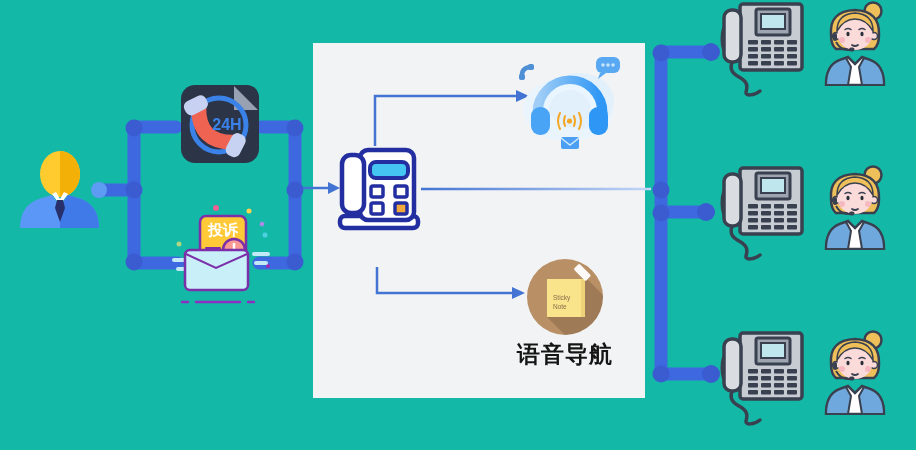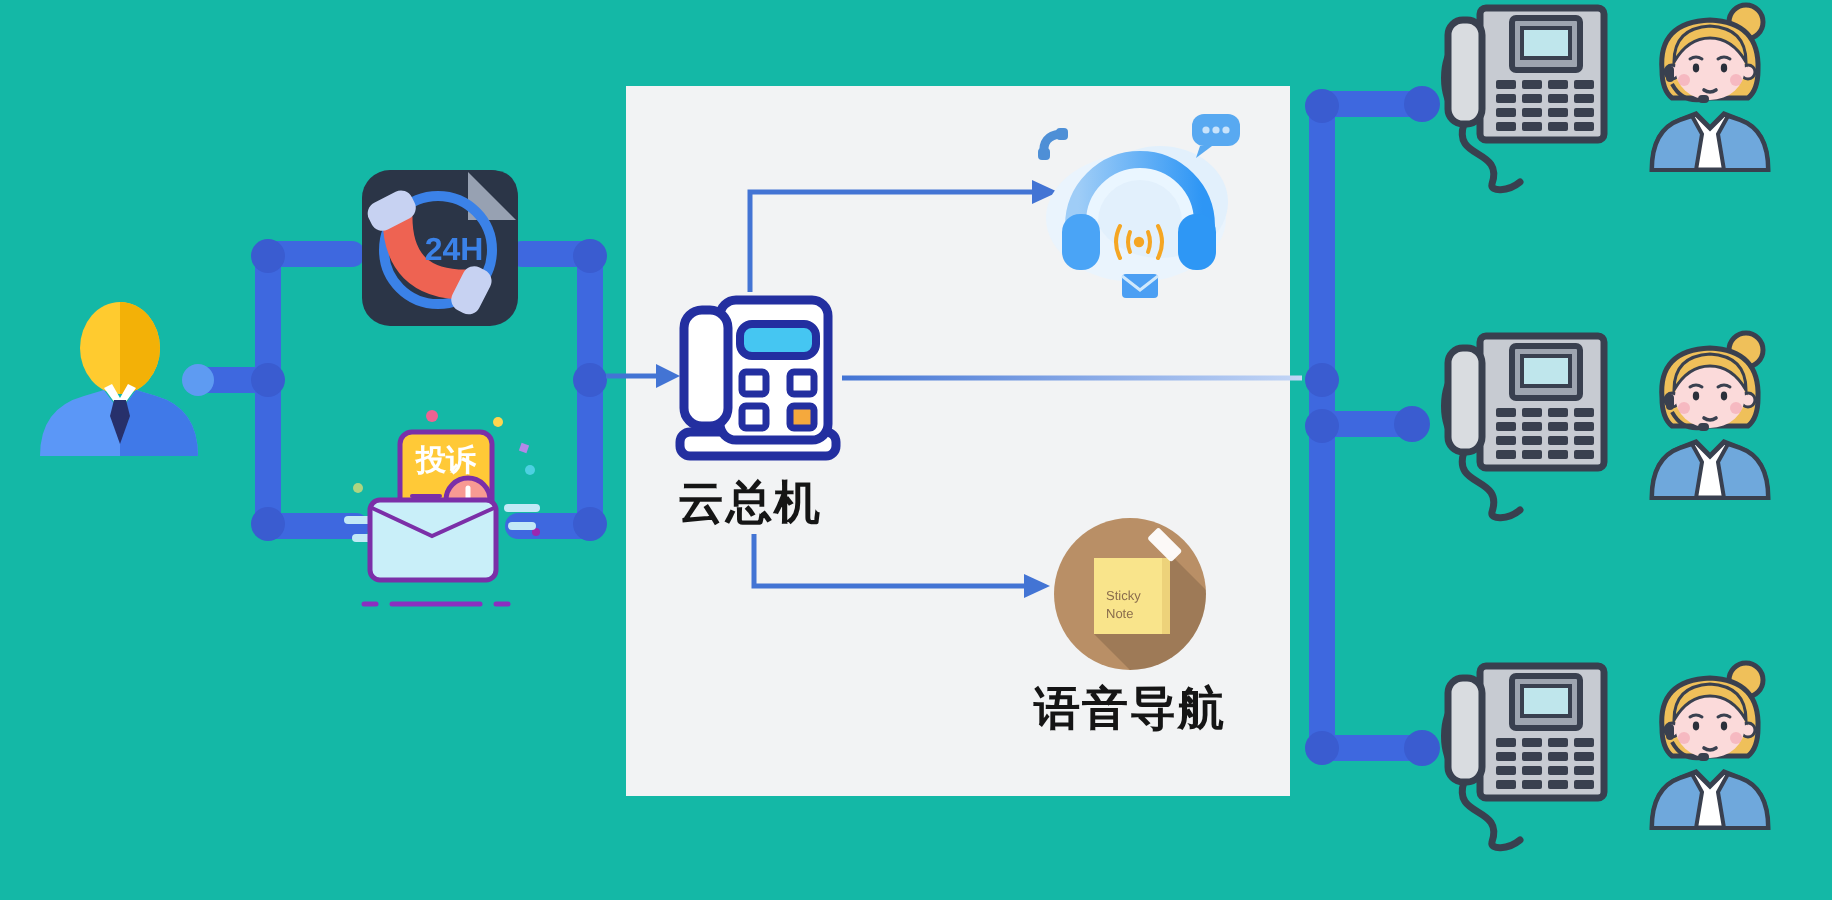--- a/index.html
+++ b/index.html
@@ -151,21 +151,20 @@
     <rect x="24" y="8" width="54" height="70" rx="8" fill="#FFFFFF" stroke="#232FA0" stroke-width="4.5"></rect>
     <rect x="6" y="13" width="22" height="58" rx="9" fill="#FFFFFF" stroke="#232FA0" stroke-width="4.5"></rect>
     <rect x="34" y="20" width="38" height="16" rx="6" fill="#45C6F2" stroke="#232FA0" stroke-width="4"></rect>
     <g stroke="#232FA0" stroke-width="3.5">
       <rect x="35" y="44" width="12" height="11" rx="2" fill="#FFFFFF"></rect>
       <rect x="59" y="44" width="12" height="11" rx="2" fill="#FFFFFF"></rect>
       <rect x="35" y="61" width="12" height="11" rx="2" fill="#FFFFFF"></rect>
       <rect x="59" y="61" width="12" height="11" rx="2" fill="#F5A93D"></rect>
     </g>
   </svg>
-  <div class="node-label" style="left:375px;top:236px">云总机</div>
 
   <svg class="abs" style="left:518px;top:55px" width="104" height="94" viewBox="0 0 104 94">
     <defs>
       <linearGradient id="bandGrad" x1="0" y1="0" x2="1" y2="0">
         <stop offset="0" stop-color="#9FCDF7"></stop>
           <stop offset="1" stop-color="#2E96F5"></stop>
       </linearGradient>
     </defs>
     <ellipse cx="50" cy="54" rx="45" ry="32" fill="#EAF4FD"></ellipse>
     <ellipse cx="62" cy="46" rx="34" ry="28" fill="#E2F0FC"></ellipse>

